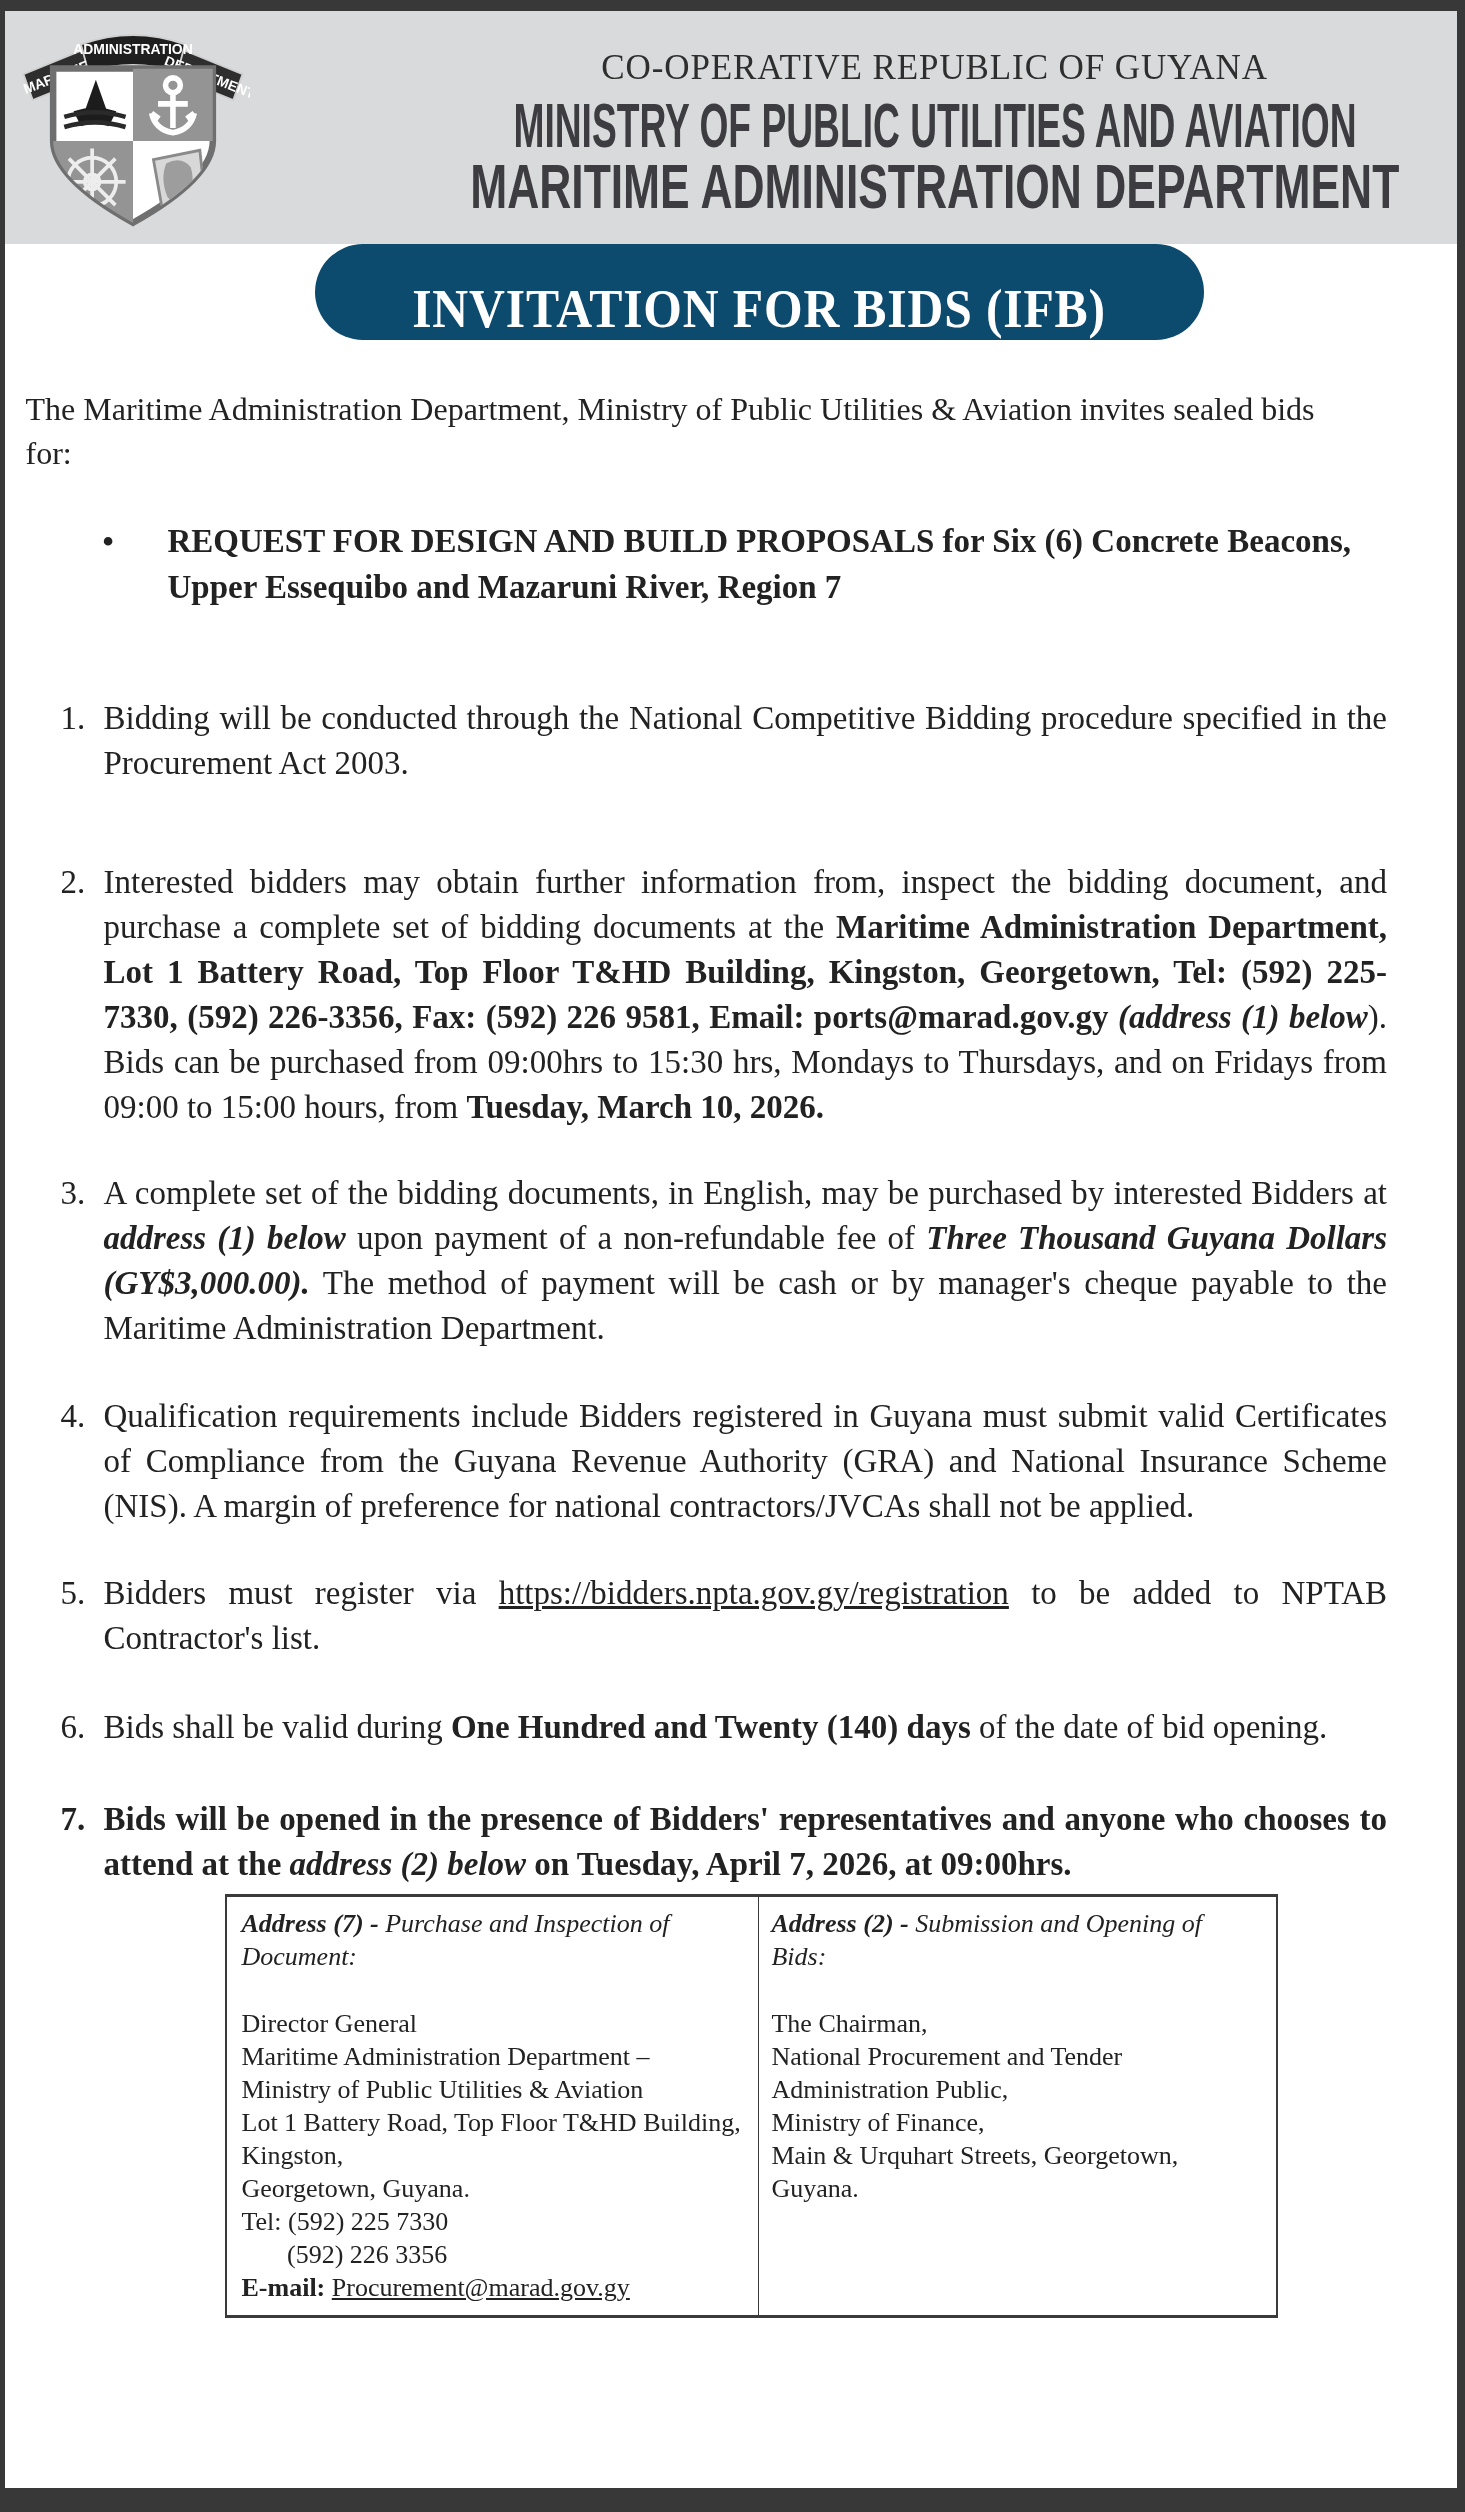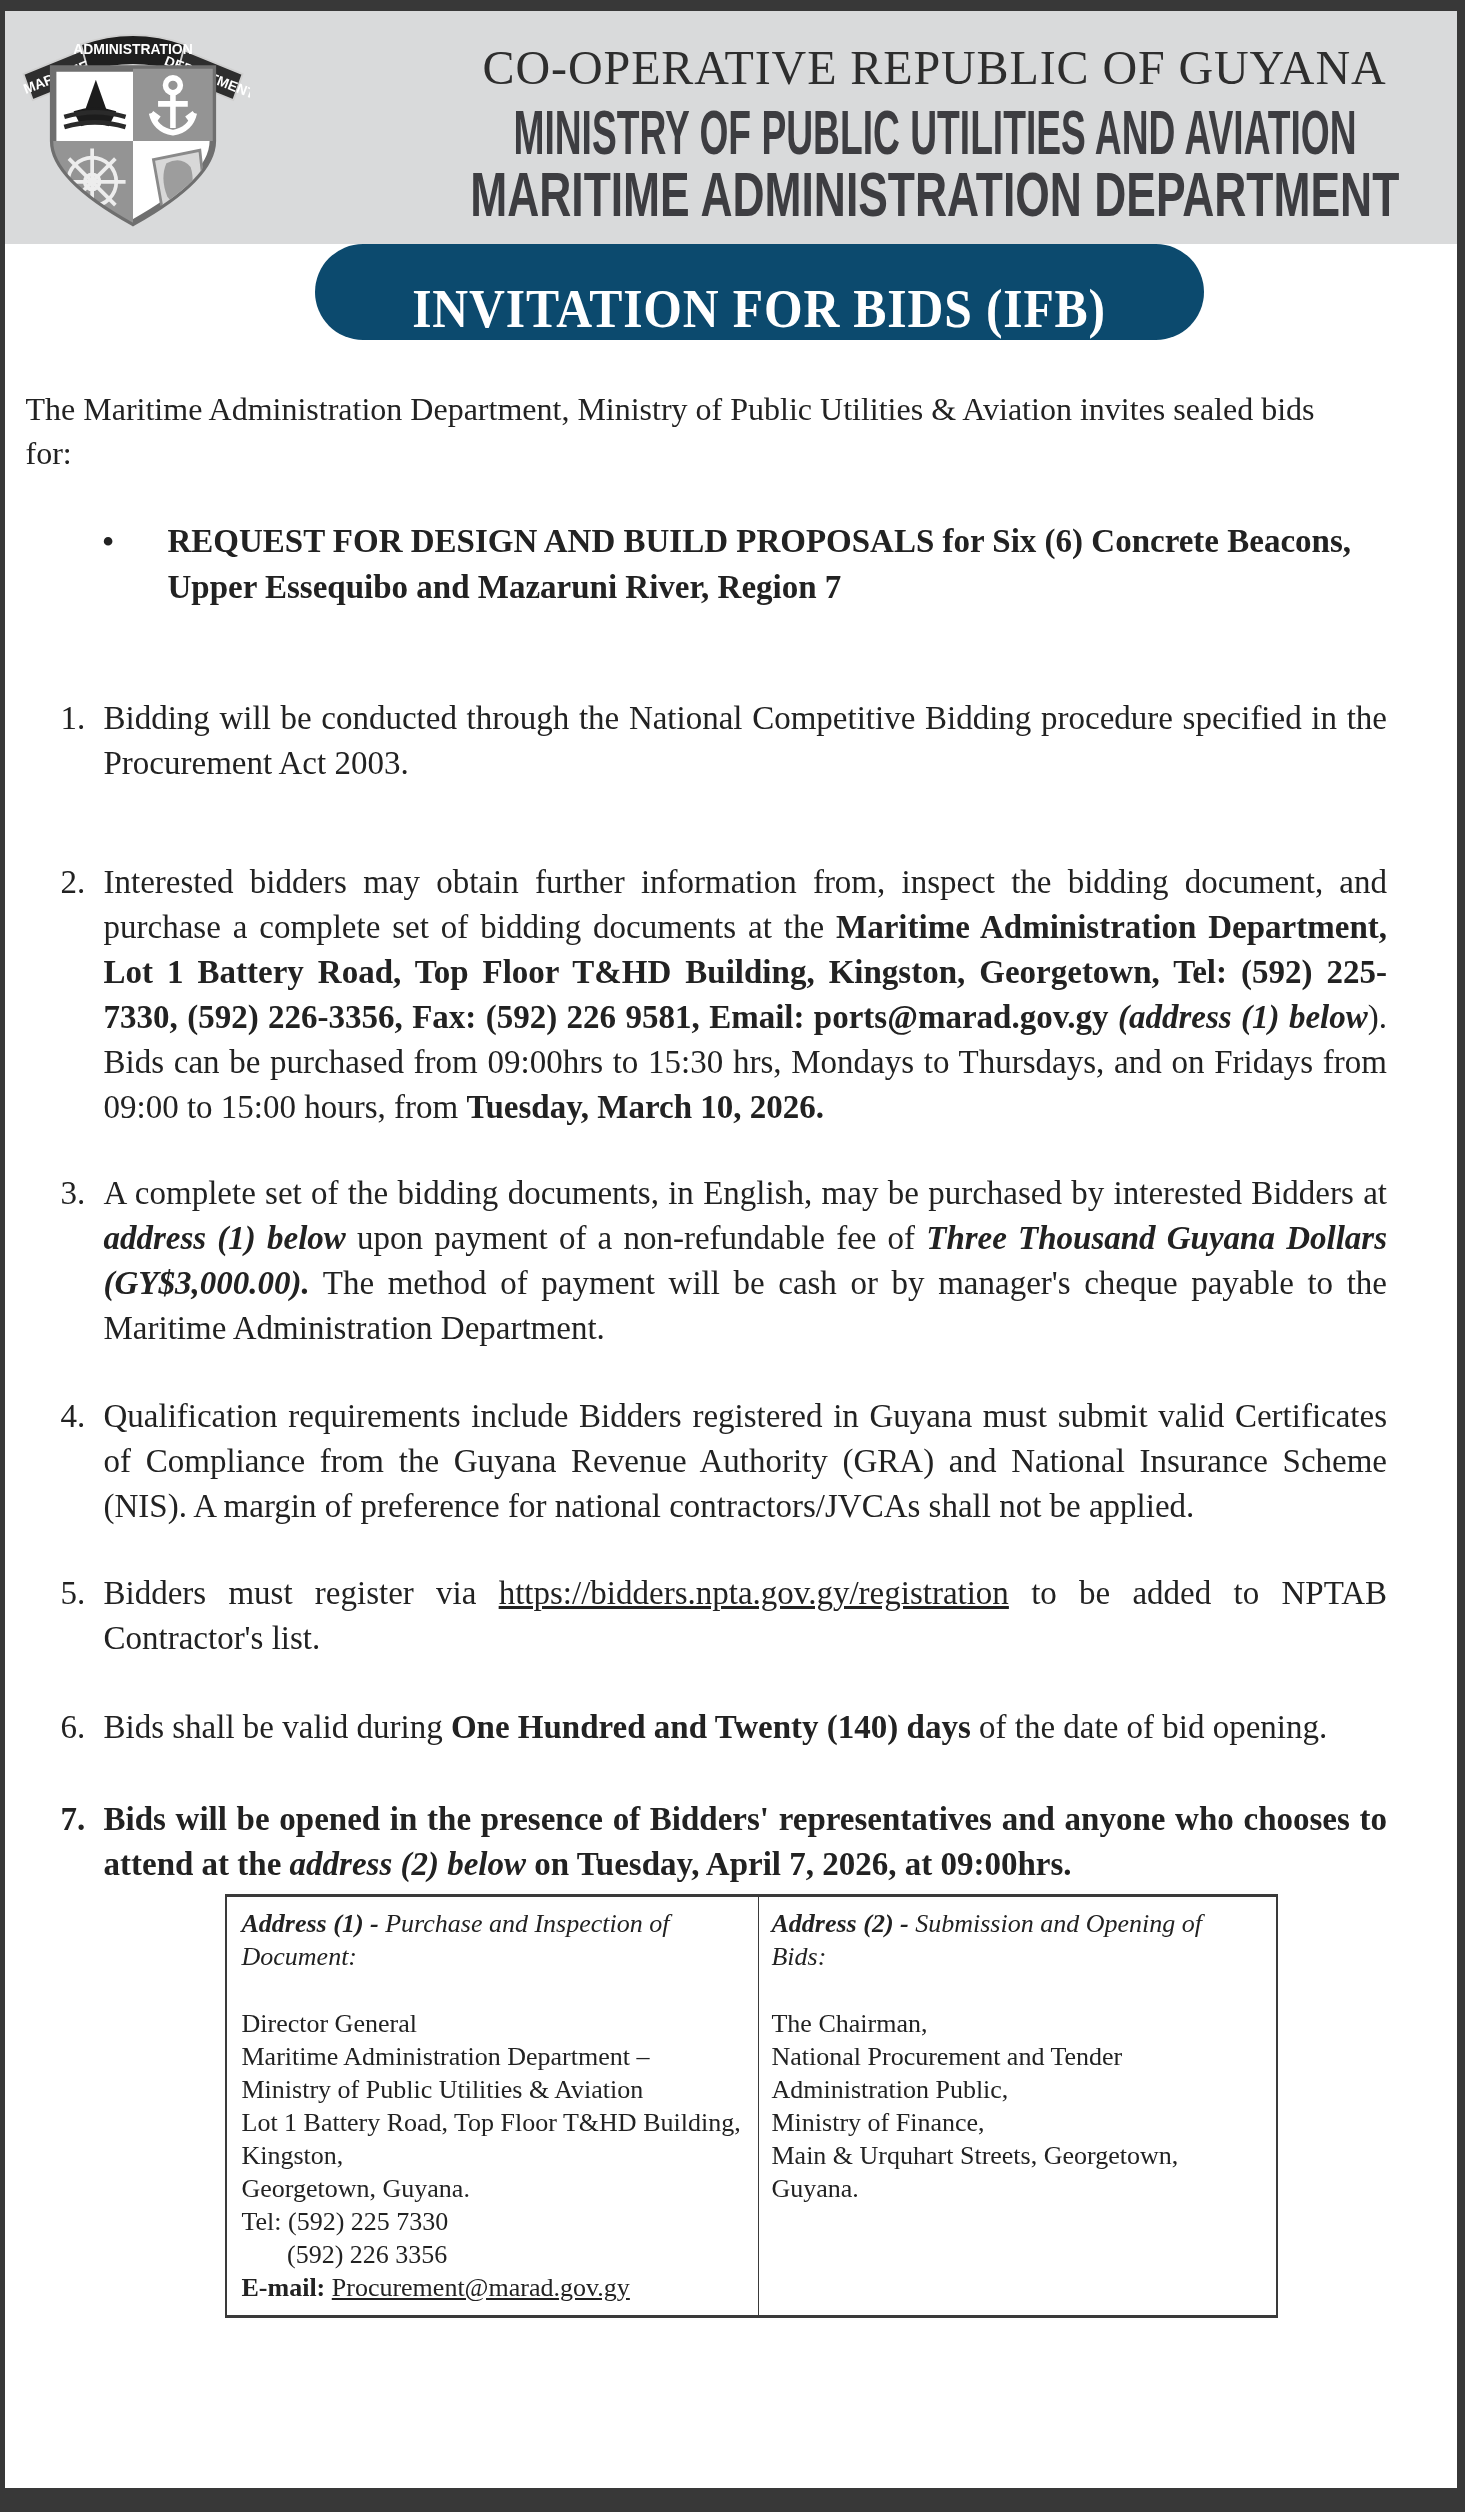--- a/index.html
+++ b/index.html
@@ -14,21 +14,21 @@
   }
   
   .masthead{
     height:233px;background:#d9dadb;
     display:flex;align-items:center;justify-content:space-between;
     padding:0 5.6px;
   }
   .crest-wrap{width:244px;flex:0 0 auto;display:flex;justify-content:center;}
   .mast-center{flex:1;display:flex;flex-direction:column;align-items:center;padding-top:13px;}
   .country-line{
-    font-family:"Liberation Serif", serif;font-size:48px;color:#2e2e2e;
+    font-family:"Liberation Serif", serif;font-size:35px;color:#2e2e2e;
     letter-spacing:0.9px;white-space:nowrap;
   }
   .ministry-line,.department-line{
     font-family:"Liberation Sans", sans-serif;font-weight:bold;color:#3d3d41;
     font-size:60px;line-height:67px;white-space:nowrap;
     transform-origin:center;
   }
   .ministry-line{transform:scaleX(0.62) scaleY(1.05);margin-top:3.7px;}
   .department-line{transform:scaleX(0.74) scaleY(1.05);margin-top:-5.6px;}
   .ribtxt{font-family:"Liberation Sans", sans-serif;font-weight:bold;fill:#ffffff;font-size:15px;text-anchor:middle;}
@@ -183,21 +183,21 @@
       <div class="itxt"><span>Bids shall be valid during </span><span class="rb">One Hundred and Twenty (140) days</span><span> of the date of bid opening.</span></div>
     </div>
 
     <div class="item mt7">
       <div class="inum"><span class="rb">7.</span></div>
       <div class="itxt"><span class="rb">Bids will be opened in the presence of Bidders' representatives and anyone who chooses to attend at the </span><span class="rb ri">address (2) below</span><span class="rb"> on Tuesday, April 7, 2026, at 09:00hrs.</span></div>
     </div>
 
     <div class="addr-table">
       <div class="addr-col addr-col-1">
-        <div class="addr-header"><span class="rb ri">Address (1) - </span><span class="ri">Purchase and Inspection of Document:</span></div>
+        <div class="addr-header"><span class="rb ri">Address (7) - </span><span class="ri">Purchase and Inspection of Document:</span></div>
         <div class="addr-spacer"></div>
         <div class="addr-line"><span>Director General</span></div>
         <div class="addr-line"><span>Maritime Administration Department –</span></div>
         <div class="addr-line"><span>Ministry of Public Utilities &amp; Aviation</span></div>
         <div class="addr-line"><span>Lot 1 Battery Road, Top Floor T&amp;HD Building,</span></div>
         <div class="addr-line"><span>Kingston,</span></div>
         <div class="addr-line"><span>Georgetown, Guyana.</span></div>
         <div class="addr-line"><span>Tel: (592) 225 7330</span></div>
         <div class="addr-line"><span>&nbsp;&nbsp;&nbsp;&nbsp;&nbsp;&nbsp;&nbsp;(592) 226 3356</span></div>
         <div class="addr-line"><span class="rb">E-mail: </span><span class="ru">Procurement@marad.gov.gy</span></div>

